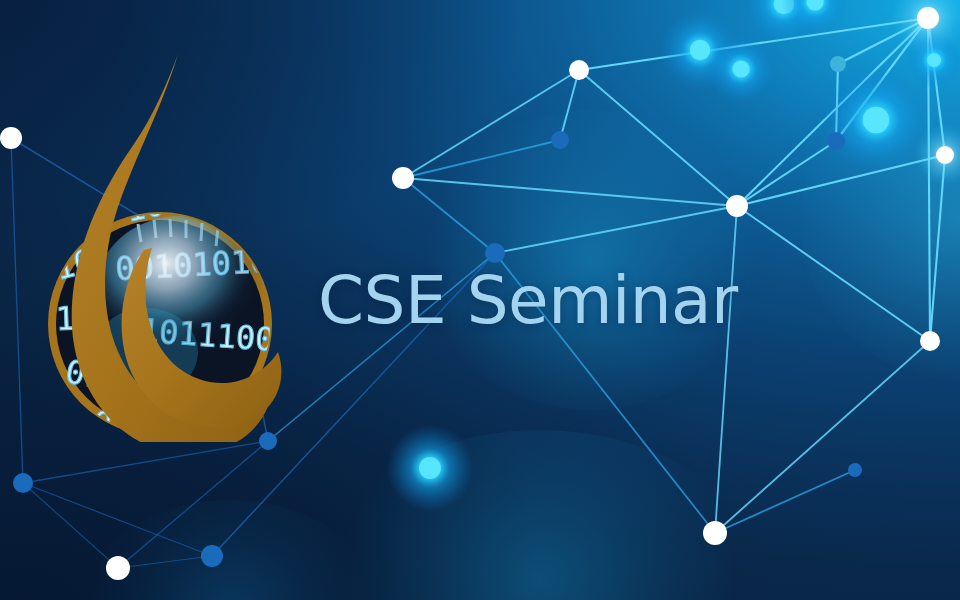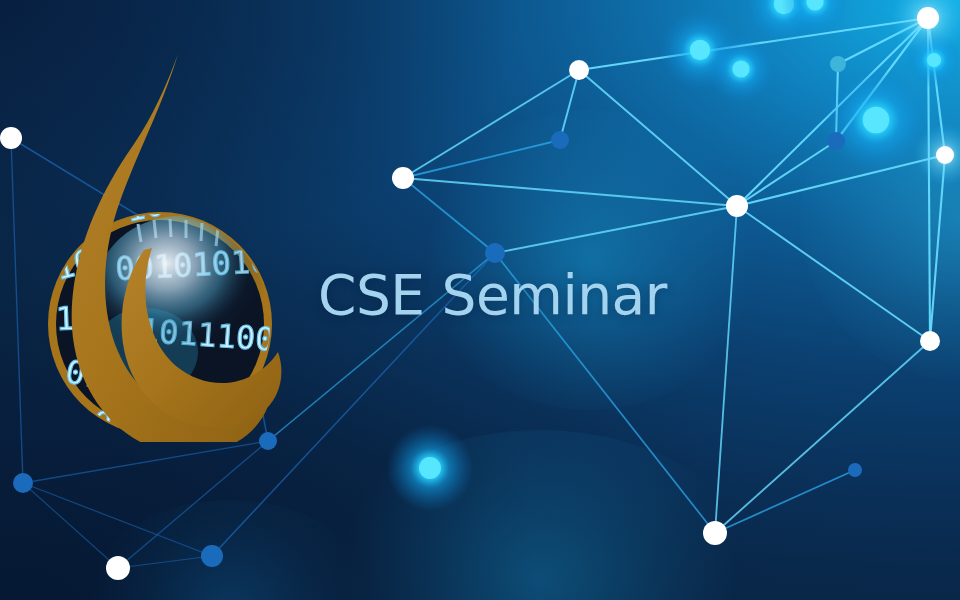--- a/index.html
+++ b/index.html
@@ -100,21 +100,21 @@
     width: 270px;
     height: 390px;
   }
 
   
   .title {
     position: absolute;
     left: 318px;
     top: 268px;
     font-family: "DejaVu Sans", "Liberation Sans", sans-serif;
-    font-size: 55px;
+    font-size: 66px;
     font-weight: 400;
     letter-spacing: -0.5px;
     color: #a3d3ef;
     line-height: 1.0;
     white-space: nowrap;
     text-shadow: 0 2px 10px rgba(3,20,45,0.35);
   }
 </style>
 </head>
 <body>

